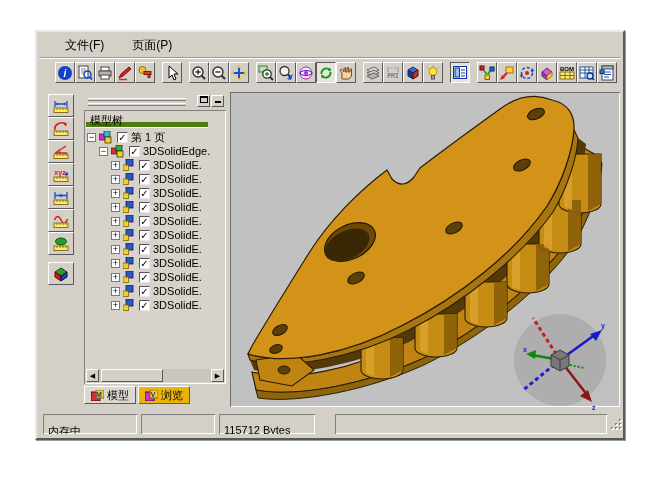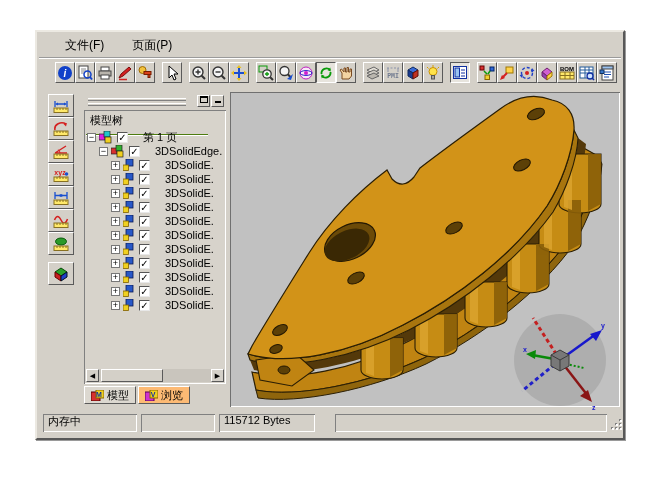--- a/index.html
+++ b/index.html
@@ -23,44 +23,44 @@
   .vbtn { position:absolute; left:11px; width:26px; height:23px; background:#d4d0c8; border:1px solid;
           border-color:#fff #5a5a5a #5a5a5a #fff; display:flex; align-items:center; justify-content:center; }
   
   .tree-strip { position:absolute; left:47px; top:62px; width:142px; height:14px; }
   .gripper { position:absolute; left:4px; right:40px; top:4px; height:3px; border-top:1px solid #fff; border-bottom:1px solid #808080; }
   .gripper2 { top:9px; }
   .mini-btn { position:absolute; top:1px; width:13px; height:12px; background:#d4d0c8; border:1px solid;
               border-color:#fff #5a5a5a #5a5a5a #fff; font-size:8px; line-height:9px; text-align:center; }
   .tree-body { position:absolute; left:47px; top:78px; width:142px; height:274px; background:#d7d3cb;
                box-shadow:inset 1px 1px 0 #808080, inset -1px -1px 0 #ffffff; }
-  .tree-header { position:absolute; left:2px; top:2px; right:18px; height:23px; padding:1px 4px;
-                 border-bottom:1px solid #4d7c0f; box-shadow:0 1px 0 #fff; font-size:11px; }
+  .tree-header { position:absolute; left:2px; top:2px; right:18px; height:15px; padding:1px 4px;
+                 border-bottom:5px solid #4d7c0f; box-shadow:0 1px 0 #fff; font-size:11px; }
   .tree-rows { position:absolute; left:3px; top:20px; right:3px; }
   .trow { display:flex; align-items:center; height:14px; gap:3px; white-space:nowrap; }
   .indent1 { padding-left:12px; } .indent2 { padding-left:24px; }
   .expander { width:9px; height:9px; background:#fff; border:1px solid #777; font-size:9px; line-height:7px;
               text-align:center; flex:0 0 9px; }
   .cb { width:11px; height:11px; background:#fff; border:1px solid; border-color:#555 #e8e8e8 #e8e8e8 #555;
         font-size:10px; line-height:9px; text-align:center; flex:0 0 11px; font-weight:bold; }
-  .tlabel { font-size:11px;margin-left:12px; }
+  .tlabel { font-size:11px; }
   .hscroll { position:absolute; left:2px; right:2px; bottom:2px; height:13px; background:#c9c5bd; display:flex; }
   .sbtn { width:13px; height:13px; background:#d4d0c8; border:1px solid; border-color:#fff #5a5a5a #5a5a5a #fff;
           font-size:7px; line-height:11px; text-align:center; }
   .sthumb { width:62px; height:13px; background:#d4d0c8; border:1px solid; border-color:#fff #5a5a5a #5a5a5a #fff; margin-left:2px; }
   .sbtn-right { margin-left:auto; }
   .tabs { position:absolute; left:47px; top:354px; display:flex; gap:2px; }
-  .tab { height:18px; display:flex; align-items:center; gap:3px; padding:0 6px; background:#fdba74;
+  .tab { height:18px; display:flex; align-items:center; gap:3px; padding:0 6px; background:#eab308;
          border:1px solid; border-color:#fff #5a5a5a #5a5a5a #fff; font-size:11px; }
   .tab.active { background:#dcd8d0;justify-content:flex-end; }
   
   .viewport { position:absolute; left:193px; top:60px; width:390px; height:315px; background:#c1c1c1;
               box-shadow:inset 1px 1px 0 #707070, inset -1px -1px 0 #ffffff; }
   
-  .sfield { position:absolute; top:382px; height:18px; padding:0 5px; font-size:11px; background:#d4d0c8;
+  .sfield { position:absolute; top:382px; height:18px; padding:10px 5px; font-size:11px; background:#d4d0c8;
             box-shadow:inset 1px 1px 0 #808080, inset -1px -1px 0 #ffffff; overflow:hidden; }
 </style>
 </head>
 <body>
 
 <div class="window">
 
   <div class="menubar">
     <span class="menu-item">文件(F)</span>
     <span class="menu-item">页面(P)</span>

